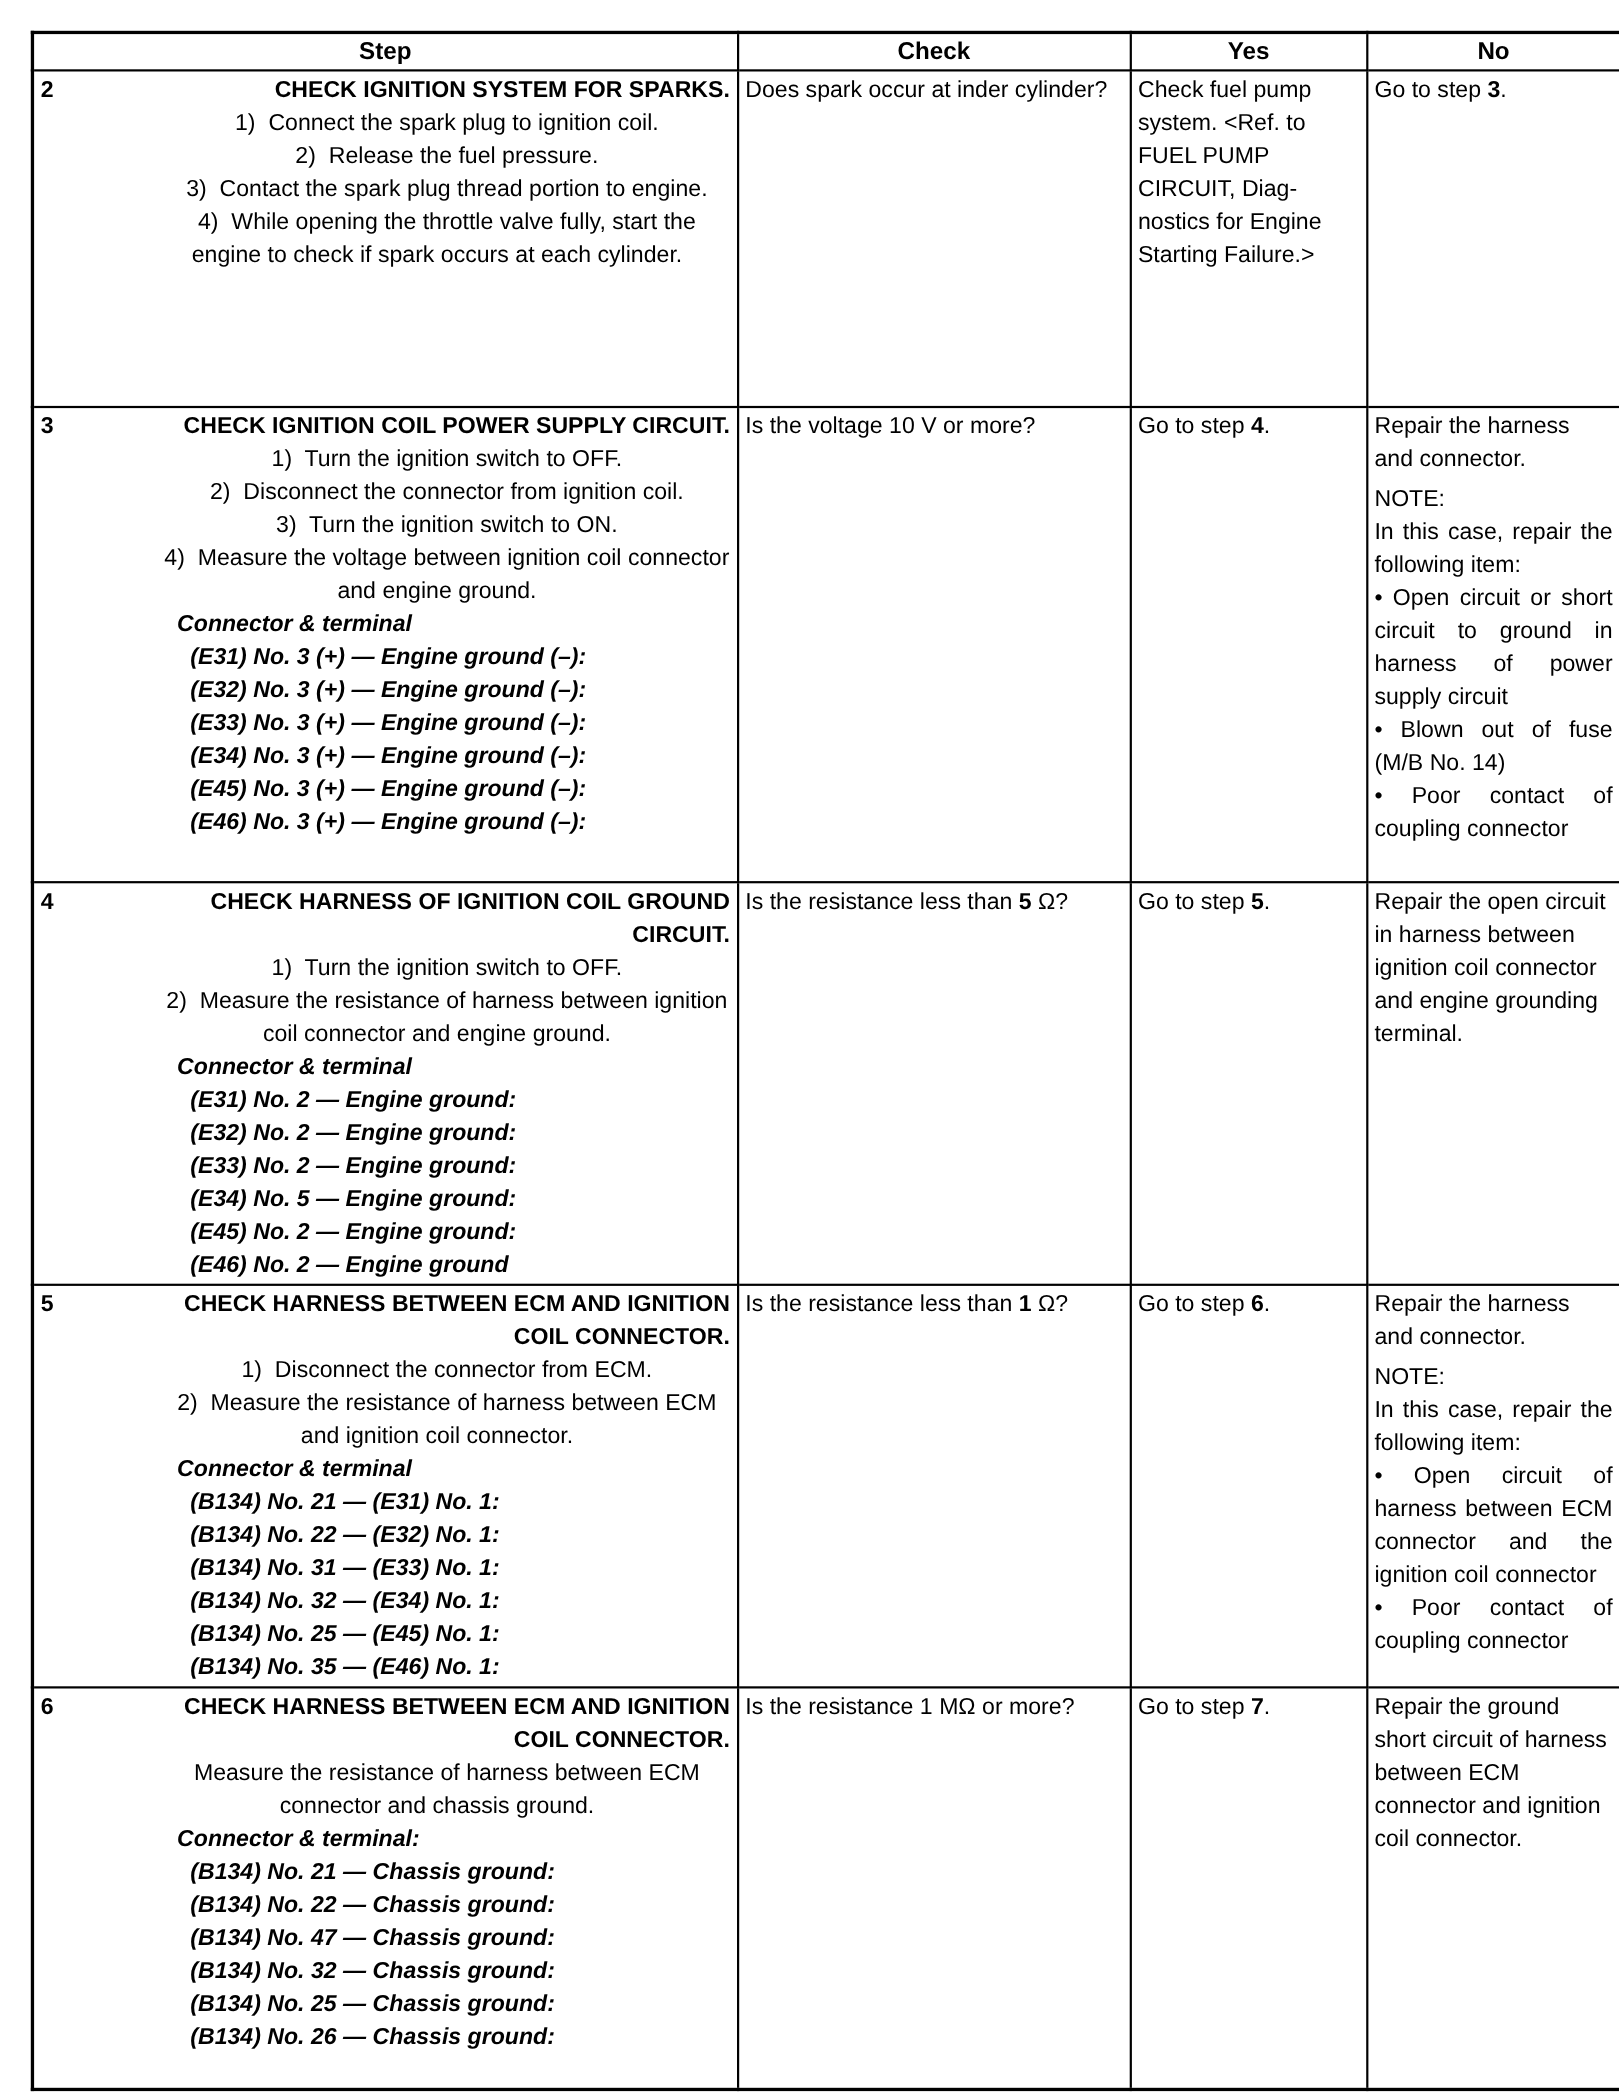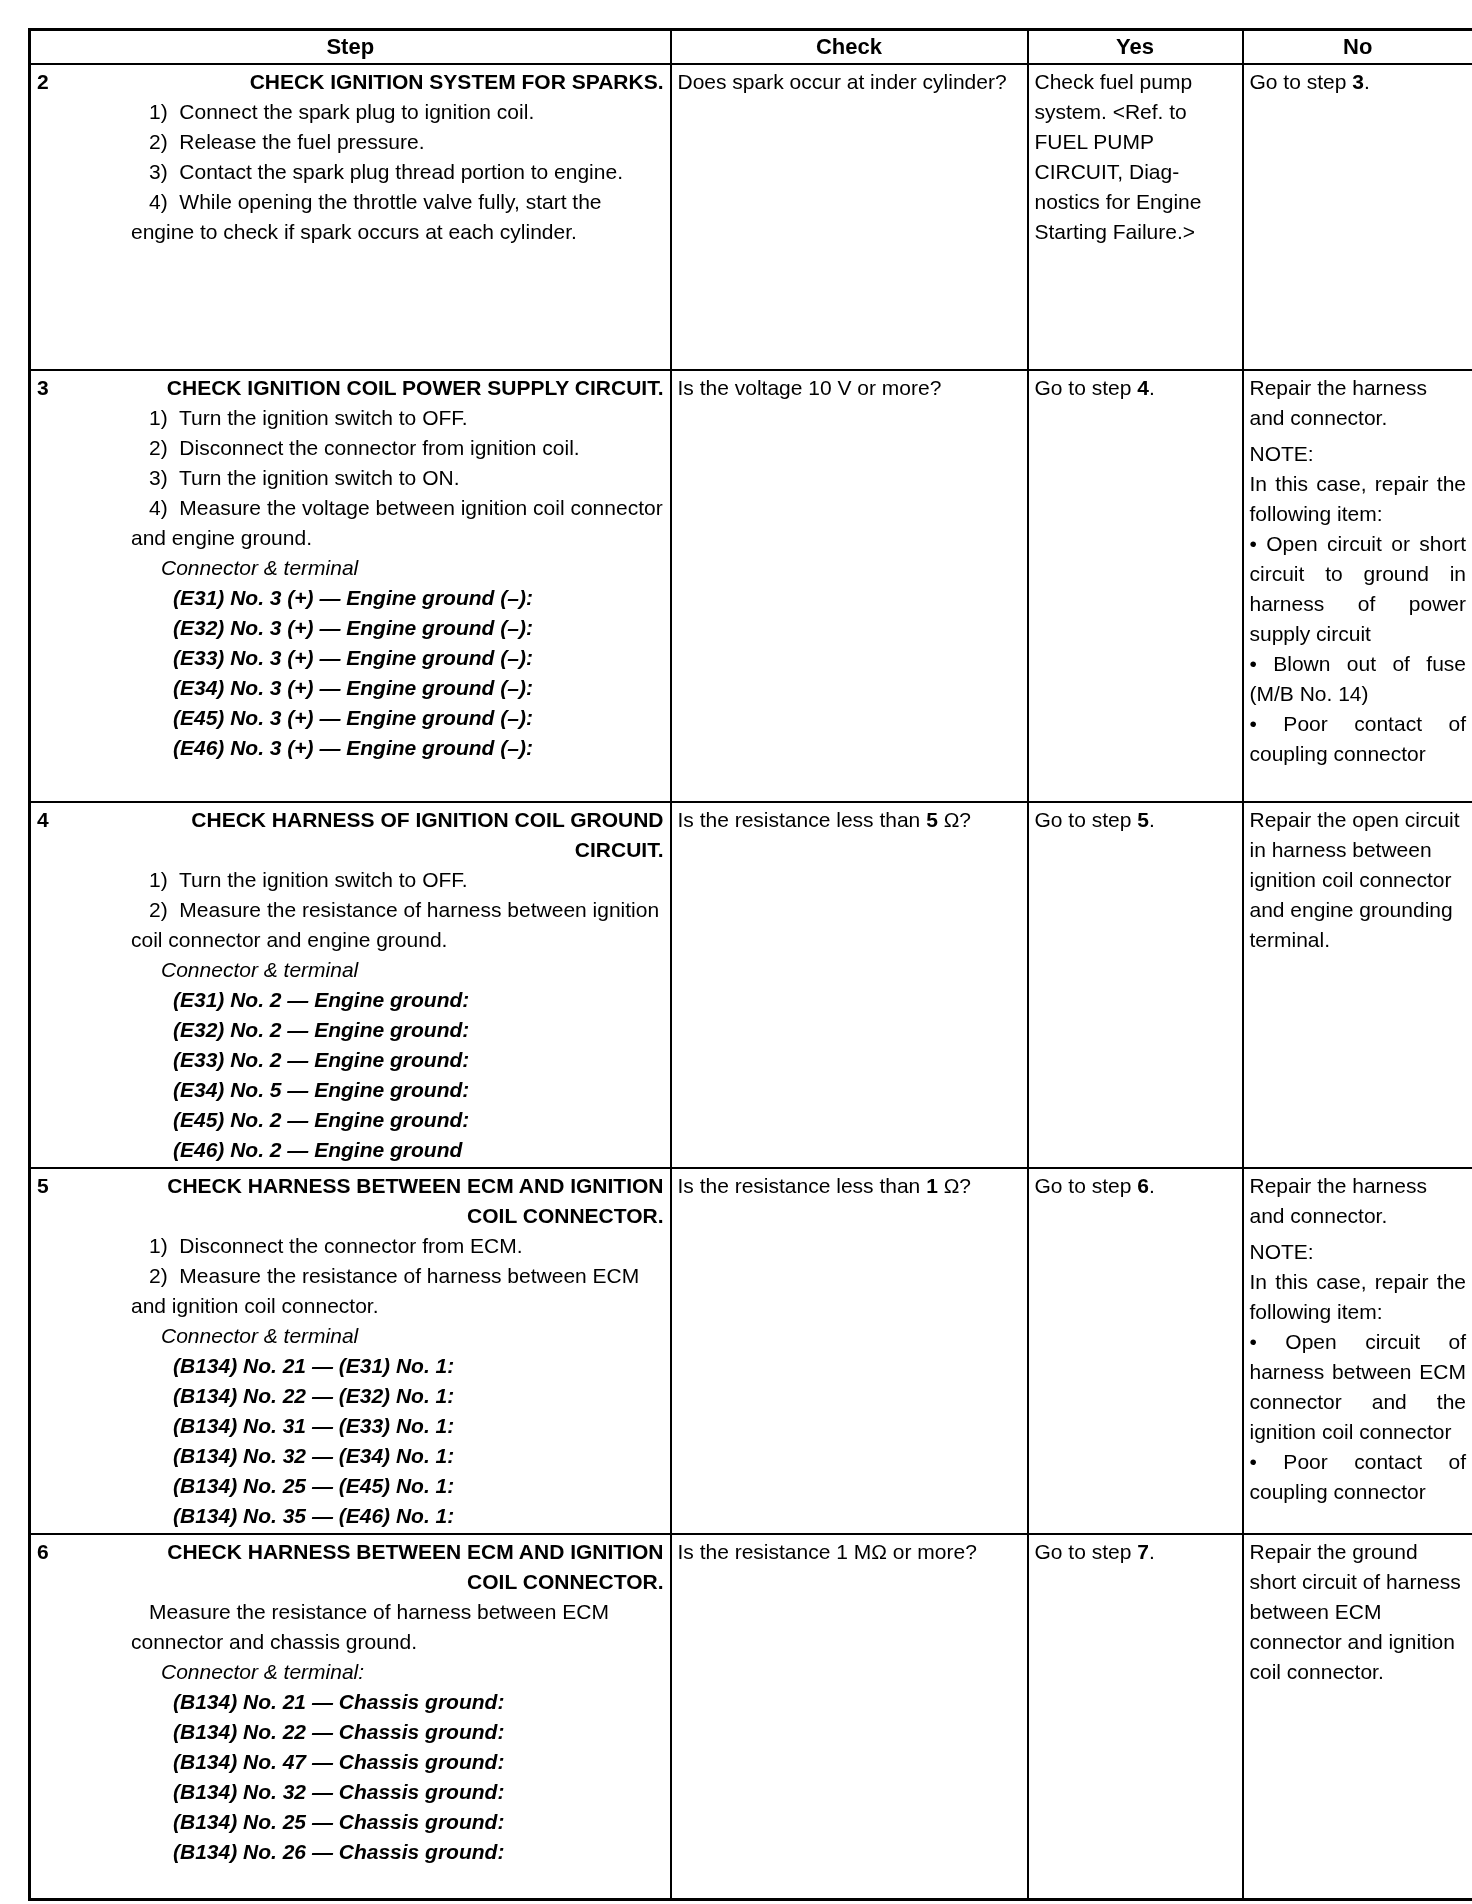--- a/index.html
+++ b/index.html
@@ -40,22 +40,22 @@
   tbody tr:nth-child(3) { height: 364px; }
   tbody tr:nth-child(4) { height: 364px; }
   tbody tr:nth-child(5) { height: 366px; }
 
   .step-inner { display: flex; }
   .step-num { flex: 0 0 94px; width: 94px; font-weight: 700; }
   .step-body { flex: 1; min-width: 0; }
 
   .para { margin: 0; hyphens: manual; }
   .step-body .para.title { font-weight: 700; text-indent: 18px; text-align: right; }
-  .step-body .para.plain { text-indent: 18px; }
-  .step-body .para.ct   { font-weight: 400; font-style: italic; margin-left: 30px; }
+  .step-body .para.plain { text-indent: 18px; text-align: center; }
+  .step-body .para.ct   { font-weight: 700; font-style: italic; margin-left: 30px; }
   .step-body .para.term { font-weight: 700; font-style: italic; margin-left: 42px; }
 
   td .para.note { margin-top: 6px; }
   td .para.bullet, td .para.justify { text-align: justify; }
 
   .b { font-weight: 700; }
 </style>
 </head>
 <body>
 

